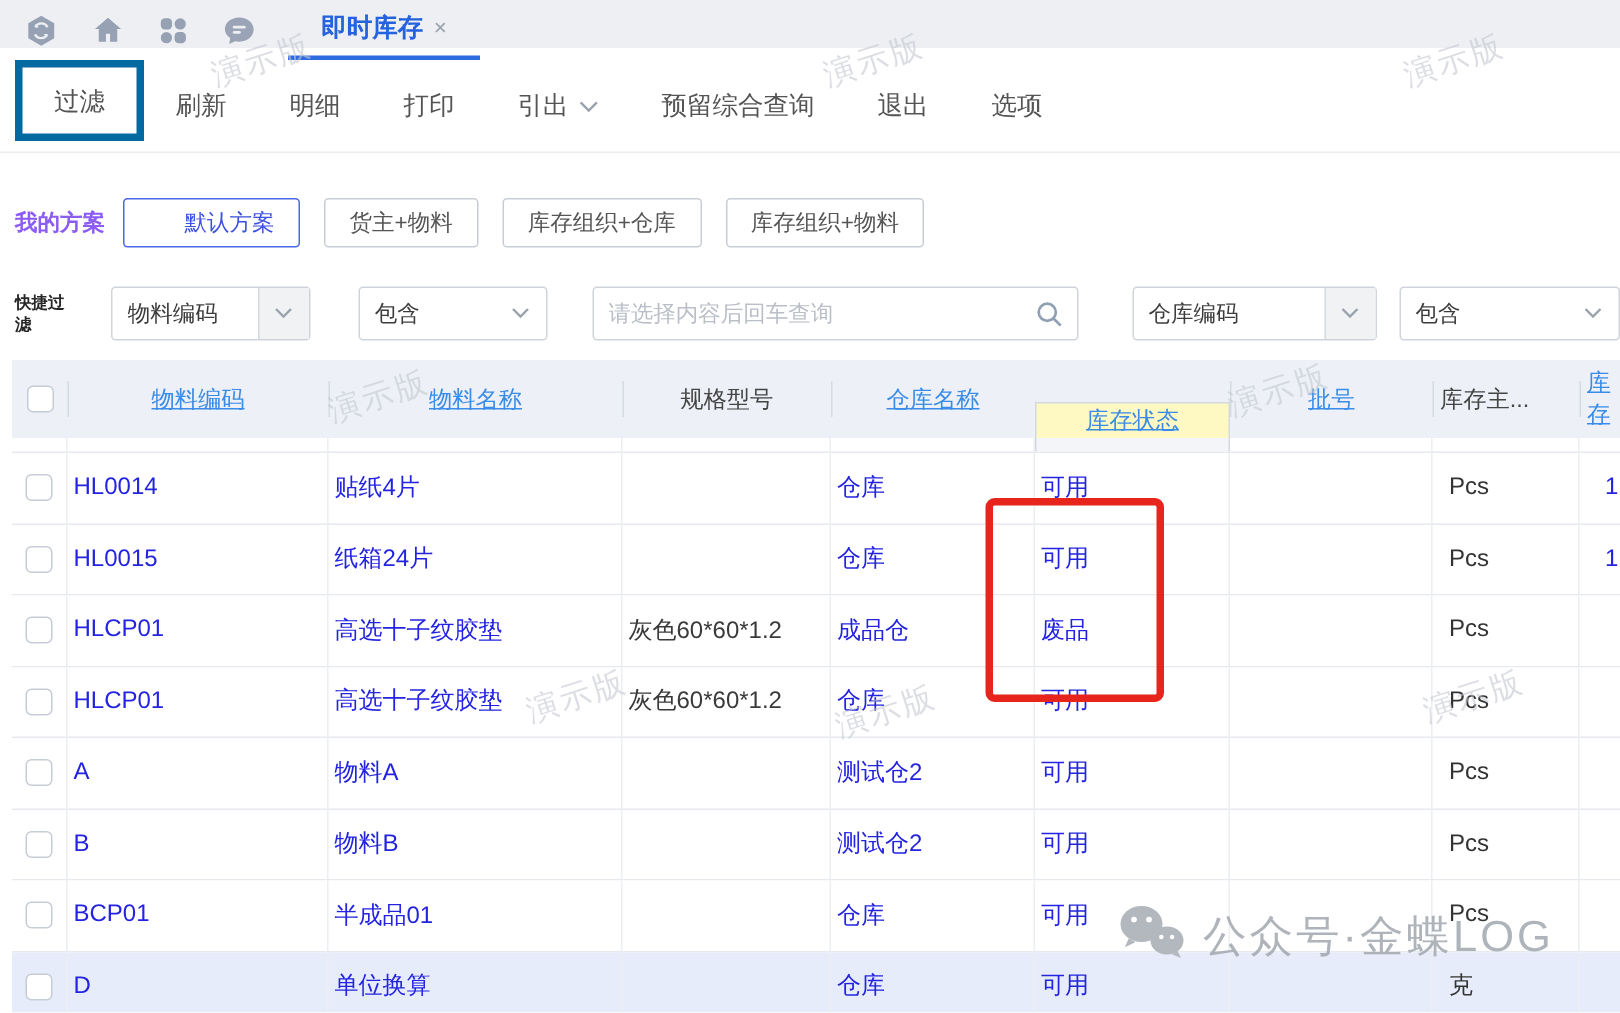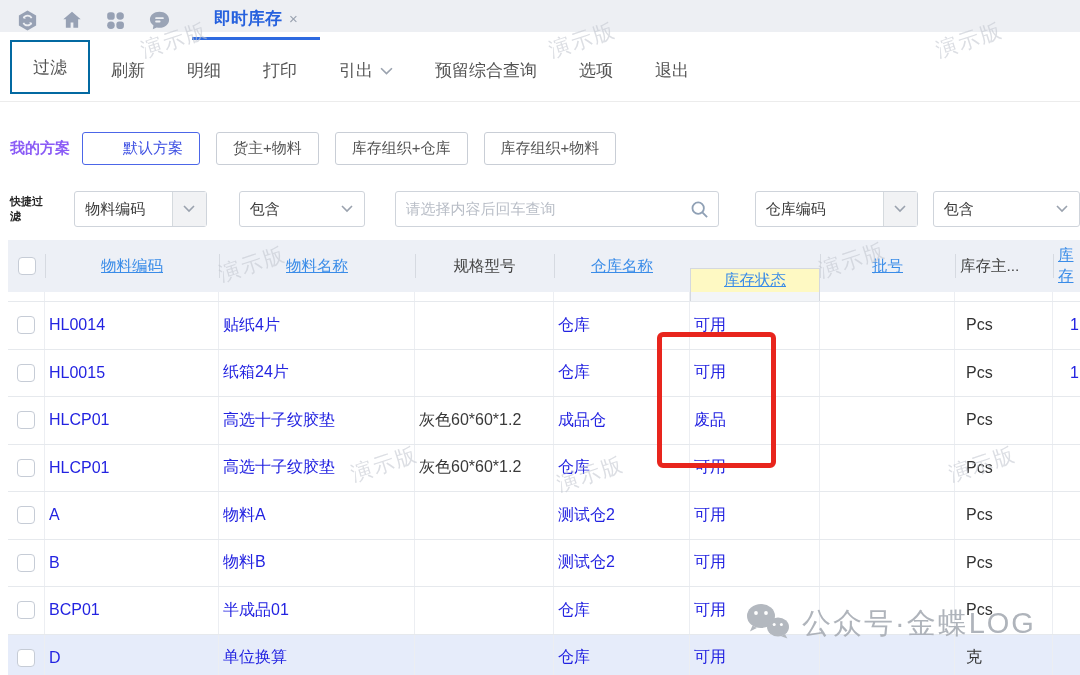--- a/index.html
+++ b/index.html
@@ -10,37 +10,37 @@
   .topbar { position:absolute; left:0; top:0; width:1080px; height:32px; background:#edeff3; z-index:2; }
   .topbar-icons { position:absolute; left:16px; top:0; height:40px; display:flex; align-items:center; gap:21px; }
   .tb-icon { width:23px; height:23px; display:flex; align-items:center; justify-content:center; cursor:pointer; }
   .tab { position:absolute; left:192px; top:0; width:128px; height:40px; display:flex; align-items:center; justify-content:center; gap:7px; border-bottom:3px solid #2e6ae0; cursor:pointer; }
   .tab-label { color:#2661de; font-weight:bold; font-size:17px; }
   .tab-close { color:#9aa2b0; font-size:15px; }
 
   
   .toolbar { position:absolute; left:0; top:40px; width:1080px; height:62px; background:#fff; border-bottom:1px solid #ececec; display:flex; align-items:stretch; padding-left:10px; z-index:2; }
   .tool-item { display:flex; align-items:center; padding:0 21px; font-size:17px; color:#545454; cursor:pointer; gap:7px; }
-  .tool-item.active { height:54px; border:2px solid #0369a1; background:#fff; }
+  .tool-item.active { height:54px; border:5px solid #0369a1; background:#fff; }
 
   
   .plans { position:absolute; left:0; top:128px; width:1080px; height:40px; display:flex; align-items:center; padding-left:10px; z-index:2; }
   .plans-label { font-size:15px; font-weight:bold; color:#8b5cf6; }
   .plan-btn { height:33px; display:flex; align-items:center; padding:0 16px; border:1px solid #c9ced6; border-radius:3px; font-size:15px; color:#555; margin-left:16px; background:#fff; cursor:pointer; }
   .plan-btn.active { border-color:#4c66e8; color:#3f51e3; margin-left:12px;padding-left:40px; }
 
   
   .qfilter { position:absolute; left:0; top:188px; width:1080px; height:42px; display:flex; align-items:center; padding-left:10px; z-index:2; }
   .qf-label { font-size:11px; font-weight:bold; color:#262626; }
   .qf-select { height:36px; border:1px solid #cfd4db; border-radius:3px; background:#fff; display:flex; align-items:center; position:relative; cursor:pointer; }
   .qf-select .val { padding-left:10px; flex:1; font-size:15px; color:#3c3c3c; white-space:nowrap; overflow:hidden; }
   .qf-select .chev { width:34px; height:100%; display:flex; align-items:center; justify-content:center; flex:none; }
   .qf-select.boxed .chev { background:#f1f2f4; border-left:1px solid #d5dade; }
   .qf-input { height:36px; width:330px; margin-left:30px; border:1px solid #cfd4db; border-radius:3px; display:flex; align-items:center; background:#fff; }
-  .qf-input input { border:none; outline:none; flex:1; font-size:15px; padding-left:10px; color:#8b5cf6; font-family:Liberation Serif, serif; background:transparent; }
+  .qf-input input { border:none; outline:none; flex:1; font-size:15px; padding-left:10px; color:#8b5cf6; font-family:Liberation Sans, sans-serif; background:transparent; }
   .qf-input input::placeholder { color:#b9bec7; }
   .qf-input .mag { width:36px; display:flex; align-items:center; justify-content:center; cursor:pointer; }
   .sel1 { width:135px; margin-left:21px; }
   .sel2 { width:128px; margin-left:32px; }
   .sel3 { width:166px; margin-left:36px; }
   .sel4 { width:150px; margin-left:15px; }
 
   
   .table { position:absolute; left:8px; top:240px; width:1072px; z-index:1; }
   .trow { display:grid; grid-template-columns:37px 174px 196px 139px 136px 130px 135px 98px 1fr; }
@@ -130,24 +130,24 @@
       <div class="tool-item">
         <span>引出</span>
         <span><svg width="13" height="9" viewBox="0 0 12 8">
             <polyline points="1,1 6,6 11,1" fill="none" stroke="#9aa2ae" stroke-width="1.5"></polyline>
           </svg></span>
       </div>
       <div class="tool-item">
         <span>预留综合查询</span>
       </div>
       <div class="tool-item">
+        <span>退出</span>
+      </div>
+      <div class="tool-item">
         <span>选项</span>
-      </div>
-      <div class="tool-item">
-        <span>退出</span>
       </div>
     </div>
 
   <div class="plans">
     <span class="plans-label">我的方案</span>
   <div class="plan-btn active">默认方案</div>
       <div class="plan-btn">货主+物料</div>
       <div class="plan-btn">库存组织+仓库</div>
       <div class="plan-btn">库存组织+物料</div>
     </div>

